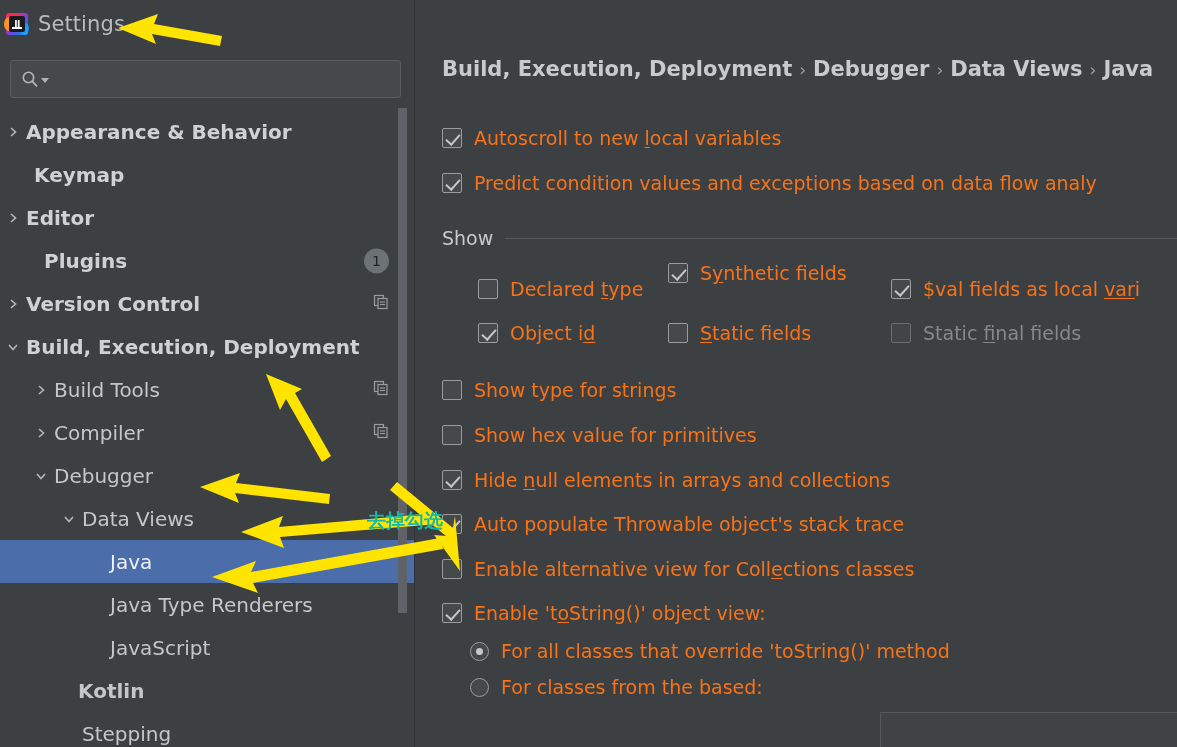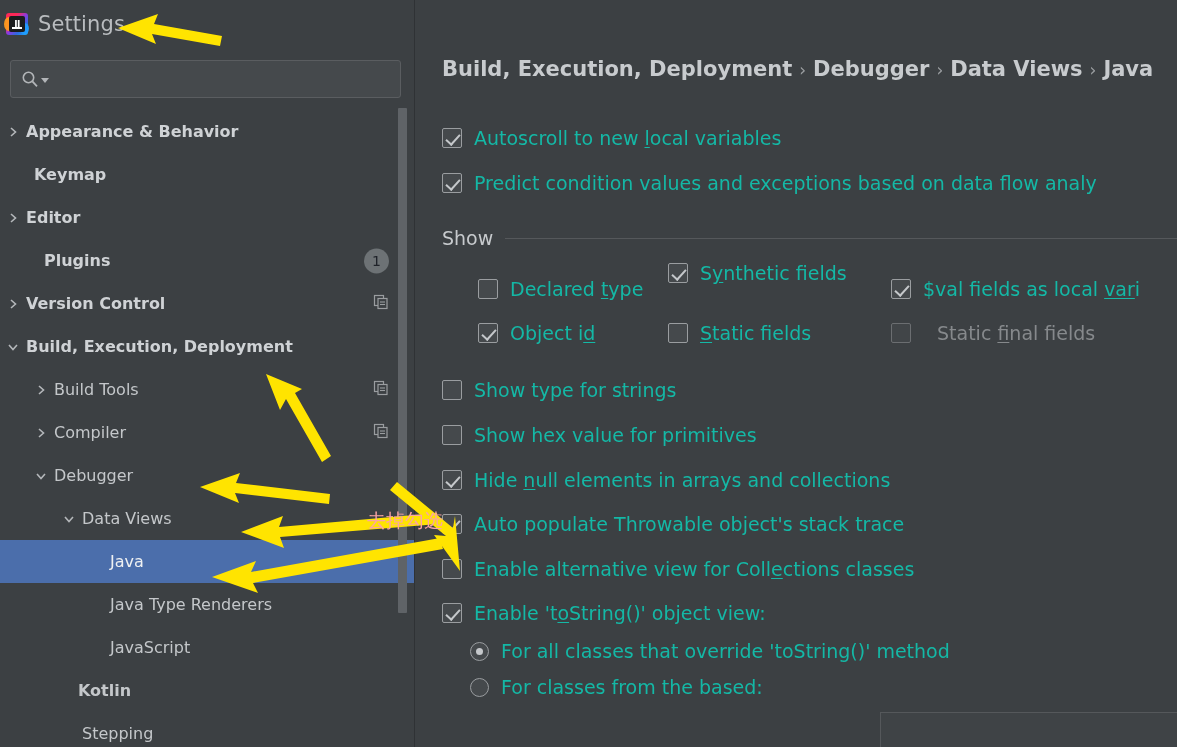--- a/index.html
+++ b/index.html
@@ -74,21 +74,21 @@
   .tree { position: absolute; left:0; top: 62px; width: 415px; bottom: 0; }
   .tree-item {
     position: relative; height: 43px; display: flex; align-items: center;
     padding-right: 28px; color: #c4c7ca; white-space: nowrap;
   }
   .tree-item.sel { background: #4b6eab; color: #e8eaec; }
   .tree-item .arrow {
     width: 14px; flex: none; display: flex; align-items: center; justify-content: center;
     color: #b4b7ba; font-size: 15px;
   }
-  .tree-item .lbl { font-size: 16px; }
+  .tree-item .lbl { font-size: 20px; }
   .tree-item.top .lbl { font-weight: bold; color: #cfd2d5; }
   .tree-item.sel .lbl { font-weight: normal; color: #eef0f2; }
   .badge {
     position: absolute; right: 26px; top: 50%; transform: translateY(-50%);
     width: 25px; height: 25px; border-radius: 50%; background: #6d7275;
     color: #20232a; font-size: 14px; display: flex; align-items: center; justify-content: center;
   }
   .copy-icon { position: absolute; right: 26px; top: 50%; transform: translateY(-50%); }
 
   .v-scroll {
@@ -114,21 +114,21 @@
   .cb {
     width: 20px; height: 20px; border: 1px solid #9a9da0; border-radius: 2px;
     background: #45494c; flex: none; position: relative; margin-right: 12px;
   }
   .cb.checked::after {
     content: "";
     position: absolute; left: 6px; top: 2px; width: 6px; height: 12px;
     border: solid #c5c8cb; border-width: 0 2px 2px 0; transform: rotate(42deg);
   }
   .cb.dim { border-color: #6b6e71; background: #414548; }
-  .lbltxt { font-size: 19px; color: #14b8a6; }
+  .lbltxt { font-size: 19px; color: #f97316; }
   .lbltxt.dim { color: #86898c; }
   .lbltxt u { text-decoration: underline; text-underline-offset: 2px; }
 
   .group-title {
     position: absolute; display: flex; align-items: center; width: 740px;
   }
   .group-title .gt { font-size: 19px; color: #c7cacd; padding-right: 12px; }
   .group-title .gl { flex: 1; height: 1px; background: #55585b; }
 
   .radio {
@@ -140,21 +140,21 @@
     border-radius:50%; background:#c5c8cb;
   }
   .listbox {
     position: absolute; left: 465px; top: 712px; width: 712px; height: 60px;
     border: 1px solid #55585b; background: #3f4346;
   }
 
   
   .anno { position: absolute; pointer-events: none; }
   .cn-text {
-    position: absolute; color: #fca5a5; font-size: 19px; font-weight: normal;
+    position: absolute; color: #14b8a6; font-size: 19px; font-weight: bold;
     font-family: "DejaVu Sans", sans-serif; white-space: nowrap;
   }
 </style>
 </head>
 <body>
 
 <div id="root">
 
   <div class="titlebar">
     <div class="ij-logo">
@@ -331,21 +331,21 @@
     </div>
 
     <div class="row" style="left:63px; top:322px;">
       <span class="cb checked"></span>
       <span class="lbltxt">Object i<u>d</u></span>
     </div>
     <div class="row" style="left:253px; top:322px;">
       <span class="cb"></span>
       <span class="lbltxt"><u>S</u>tatic fields</span>
     </div>
-    <div class="row" style="left:476px; top:322px;gap:14px;">
+    <div class="row" style="left:476px; top:322px;">
       <span class="cb dim"></span>
       <span class="lbltxt dim">Static <u>f</u>inal fields</span>
     </div>
 
     <div class="row" style="left:27px; top:379px;">
       <span class="cb"></span>
       <span class="lbltxt">Show type for strings</span>
     </div>
     <div class="row" style="left:27px; top:424px;">
       <span class="cb"></span>

